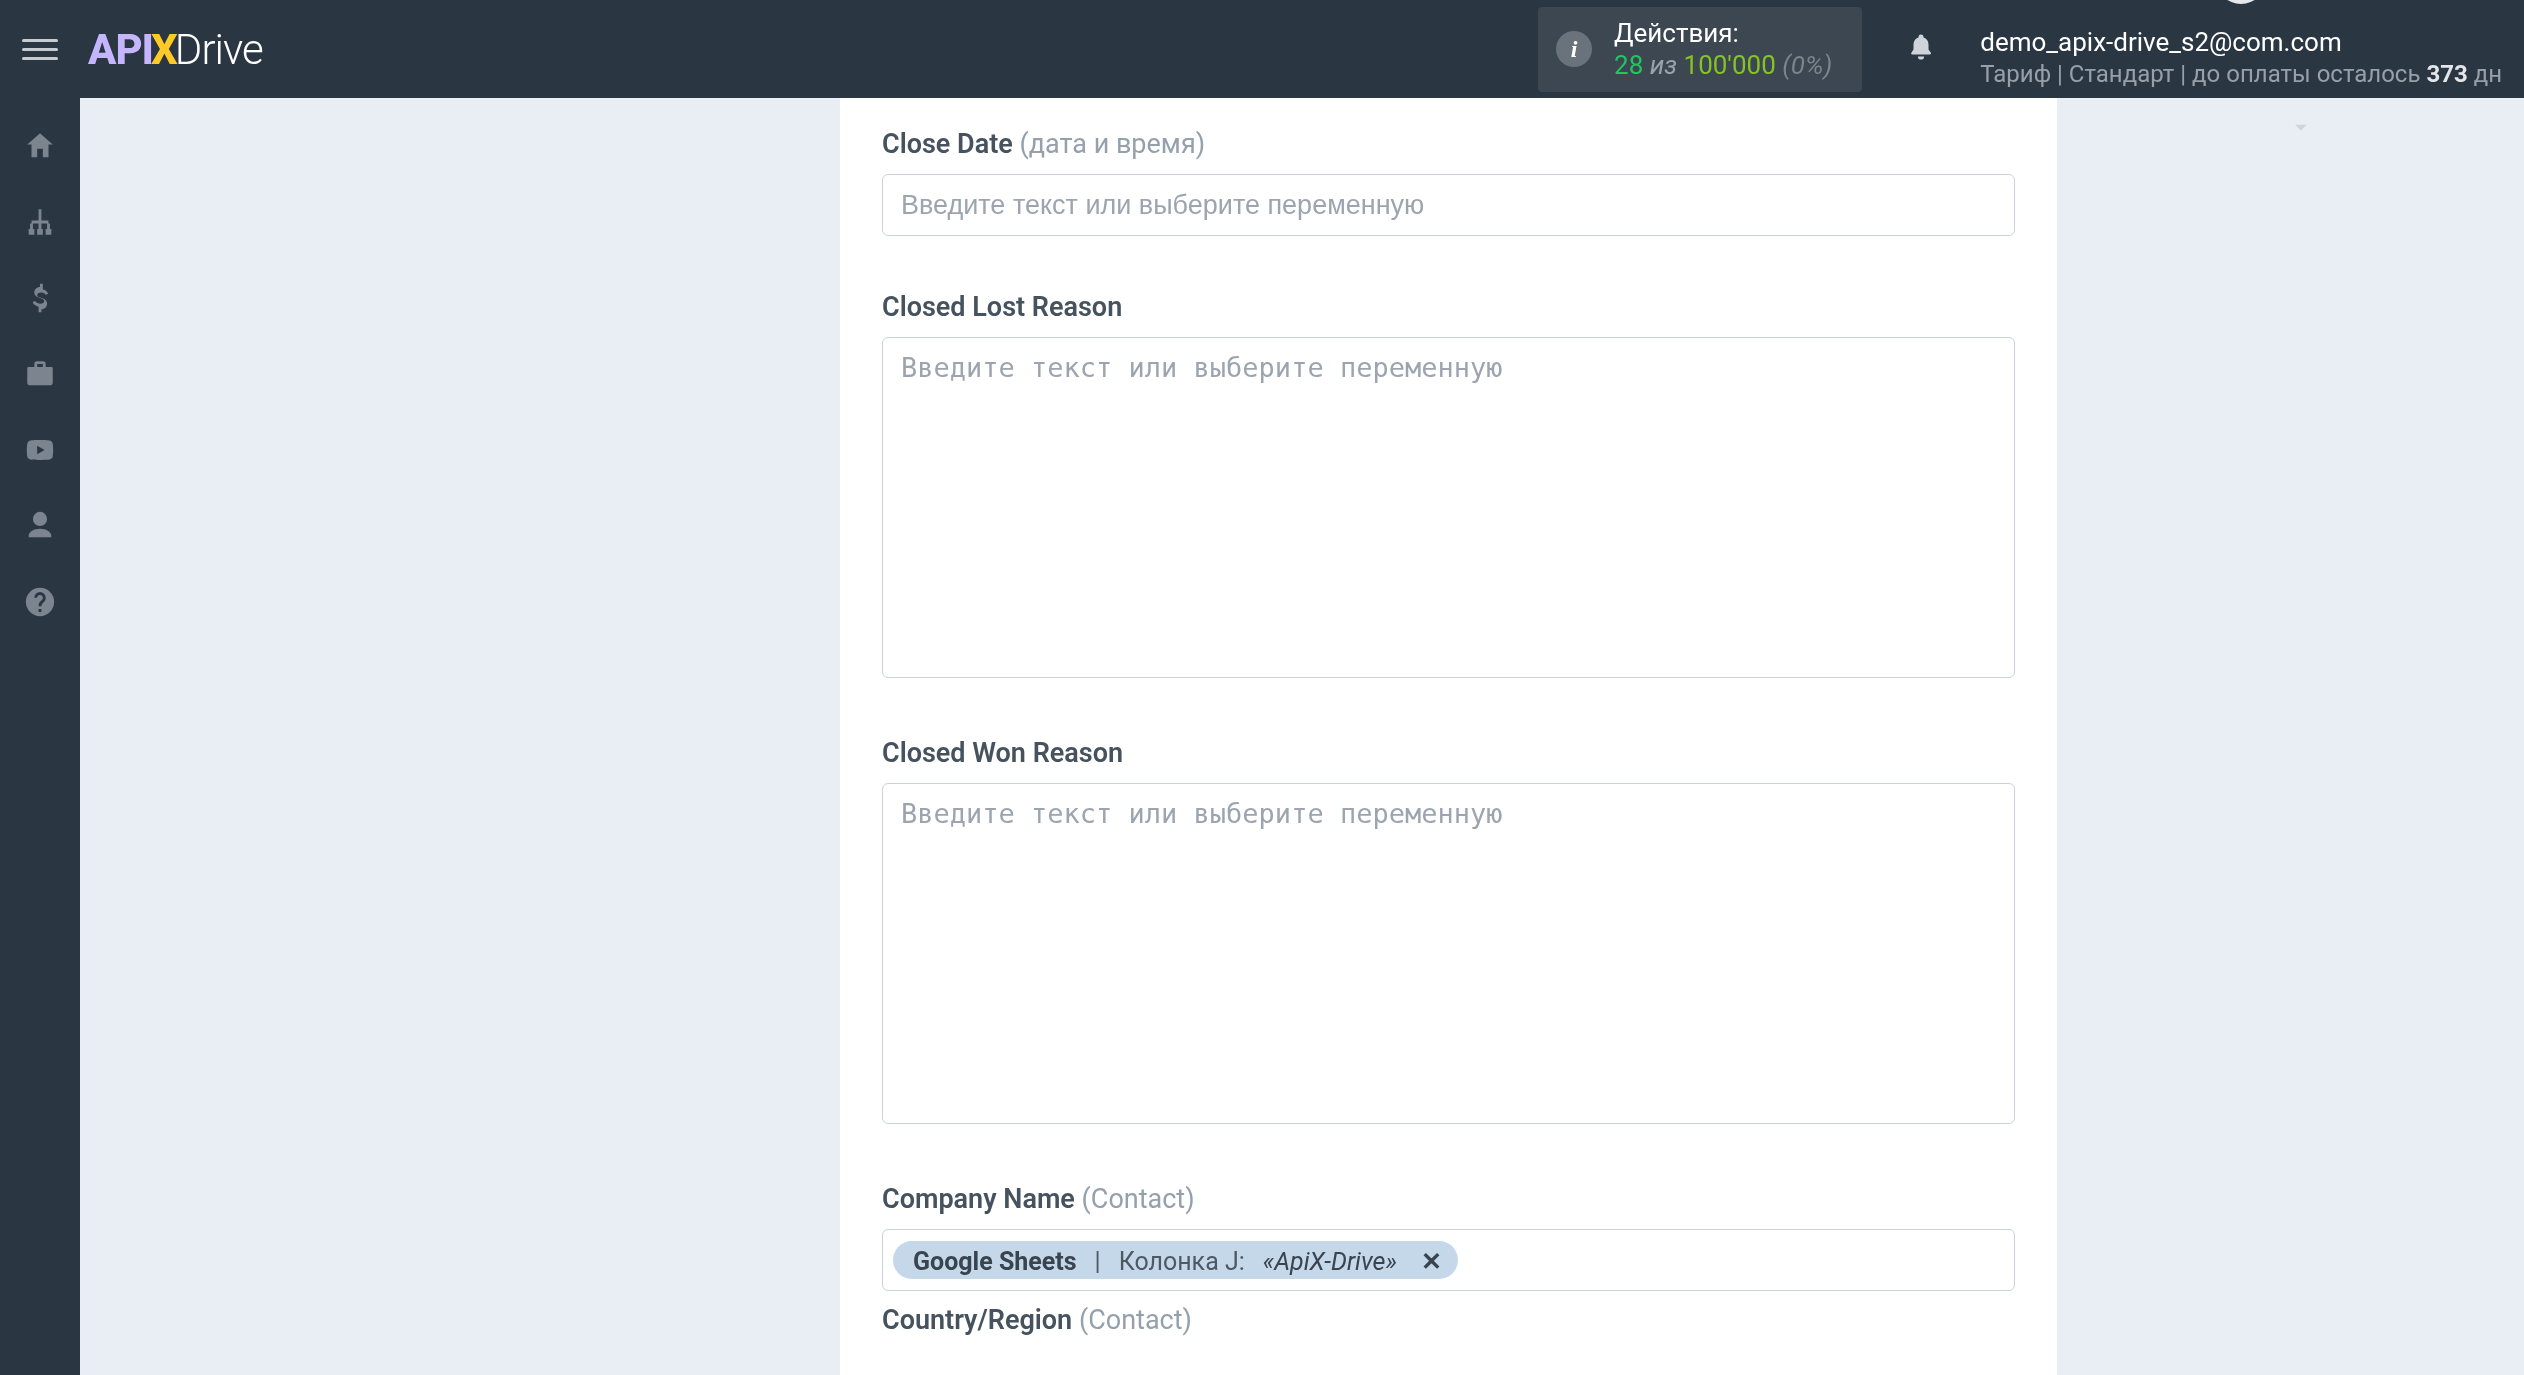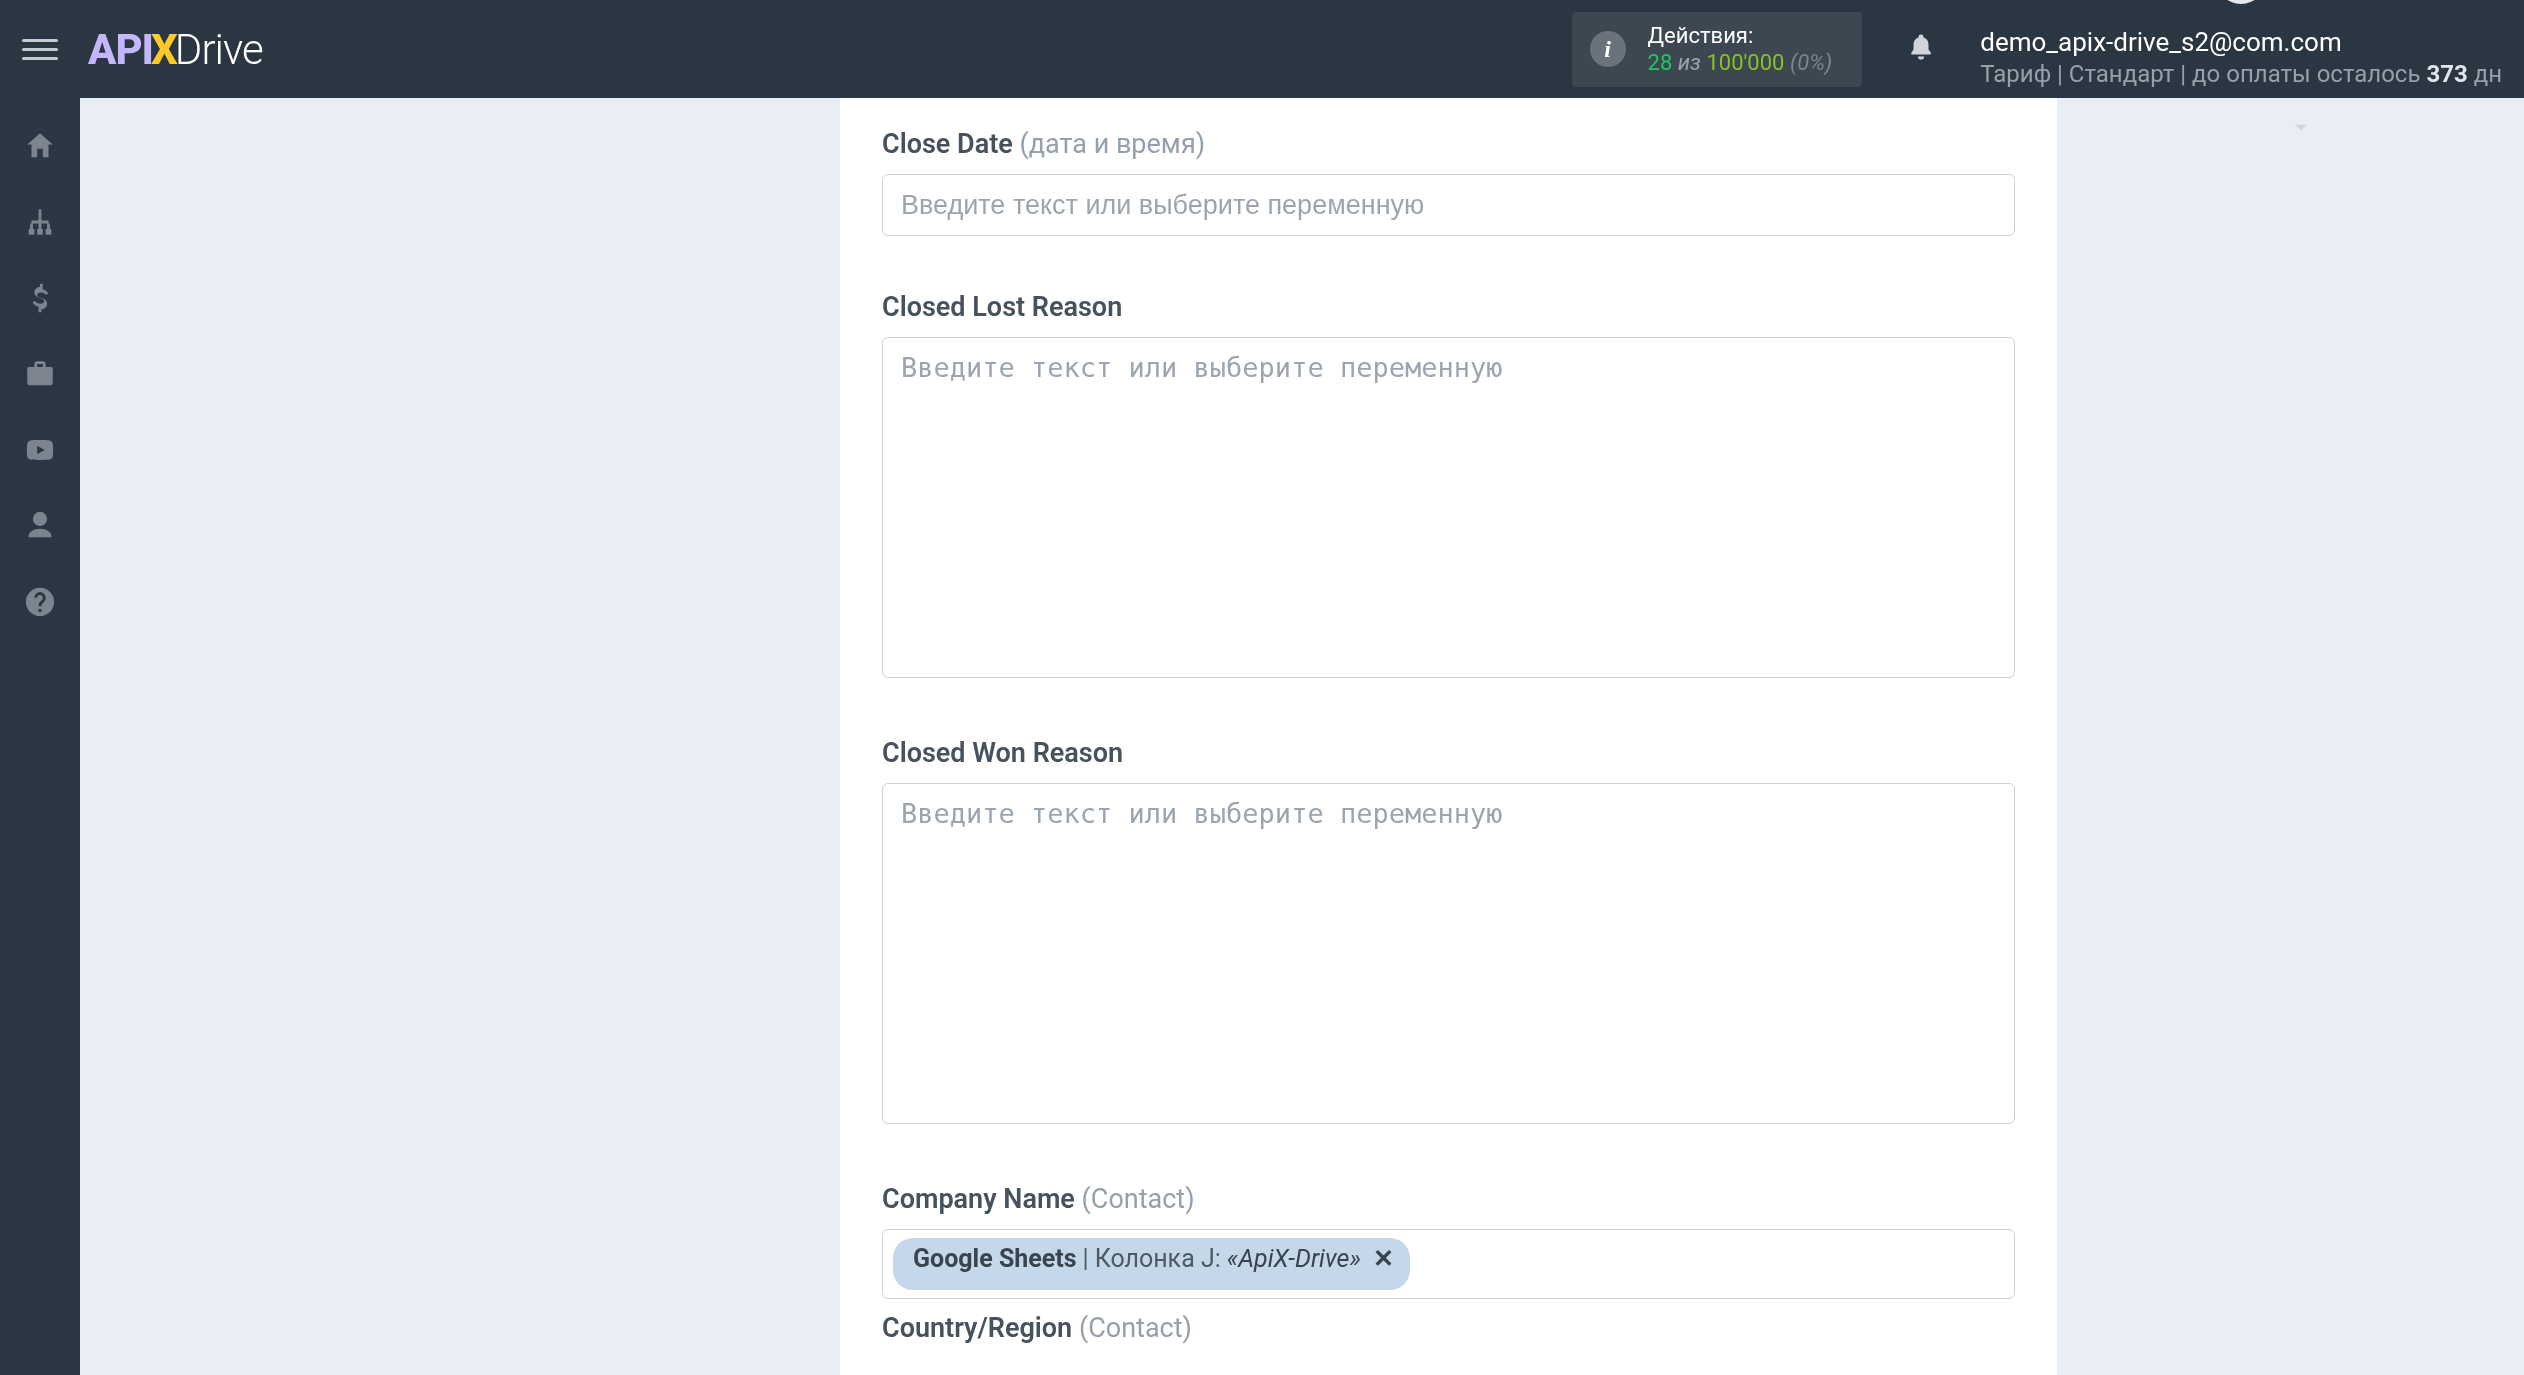--- a/index.html
+++ b/index.html
@@ -39,21 +39,21 @@
   padding:10px 30px 10px 18px;
   display:flex; align-items:center; gap:22px;
   margin-right:44px;
 }
 .actions-box .info-icn {
   width:36px; height:36px; border-radius:50%;
   background:#6a737c;
   display:flex; align-items:center; justify-content:center;
   font-style:italic; font-weight:800; font-family:Georgia,serif; font-size:24px;
 }
-.actions-text { font-size:22px; line-height:1.25; }
+.actions-text { font-size:26px; line-height:1.25; }
 .actions-text .line2 .count { color:#22c55e; }
 .actions-text .line2 .iz { color:#9aa2aa; font-style:italic; }
 .actions-text .line2 .max { color:#85c226; }
 .actions-text .line2 .pct { color:#7c848c; font-style:italic; }
 .bell-wrap { margin-right:44px; cursor:pointer; }
 .bell-wrap svg { width:30px; height:30px; fill:#cfd4da; }
 .user-block { display:flex; align-items:center; gap:22px; cursor:pointer;flex-direction:column; }
 .avatar {
   width:50px; height:50px; border-radius:50%;
   background:#e5e8ec; display:flex; align-items:center; justify-content:center;
@@ -123,23 +123,23 @@
   width:100%;
   min-height:62px;
   border:1px solid #ccd2d9;
   border-radius:6px;
   padding:8px 10px;
   display:flex; align-items:center; gap:8px;
 }
 .token {
   background:#c4d8ea;
   border-radius:20px;
-  padding:6px 16px 17px 20px;
+  padding:6px 16px 3px 20px;
   font-size:25px;
-  display:flex; align-items:center; gap:6px;
+  display:flex; align-items:center; gap:18px;
   color:#3a444e;
 }
 .token .src { font-weight:700; }
 .token .pipe { color:#4f5963; }
 .token .col { color:#4f5963; }
 .token .val { font-style:italic; font-weight:400; }
 .token .x-remove { font-weight:700; margin-left:6px; cursor:pointer; }
 </style>
 </head>
 <body>

